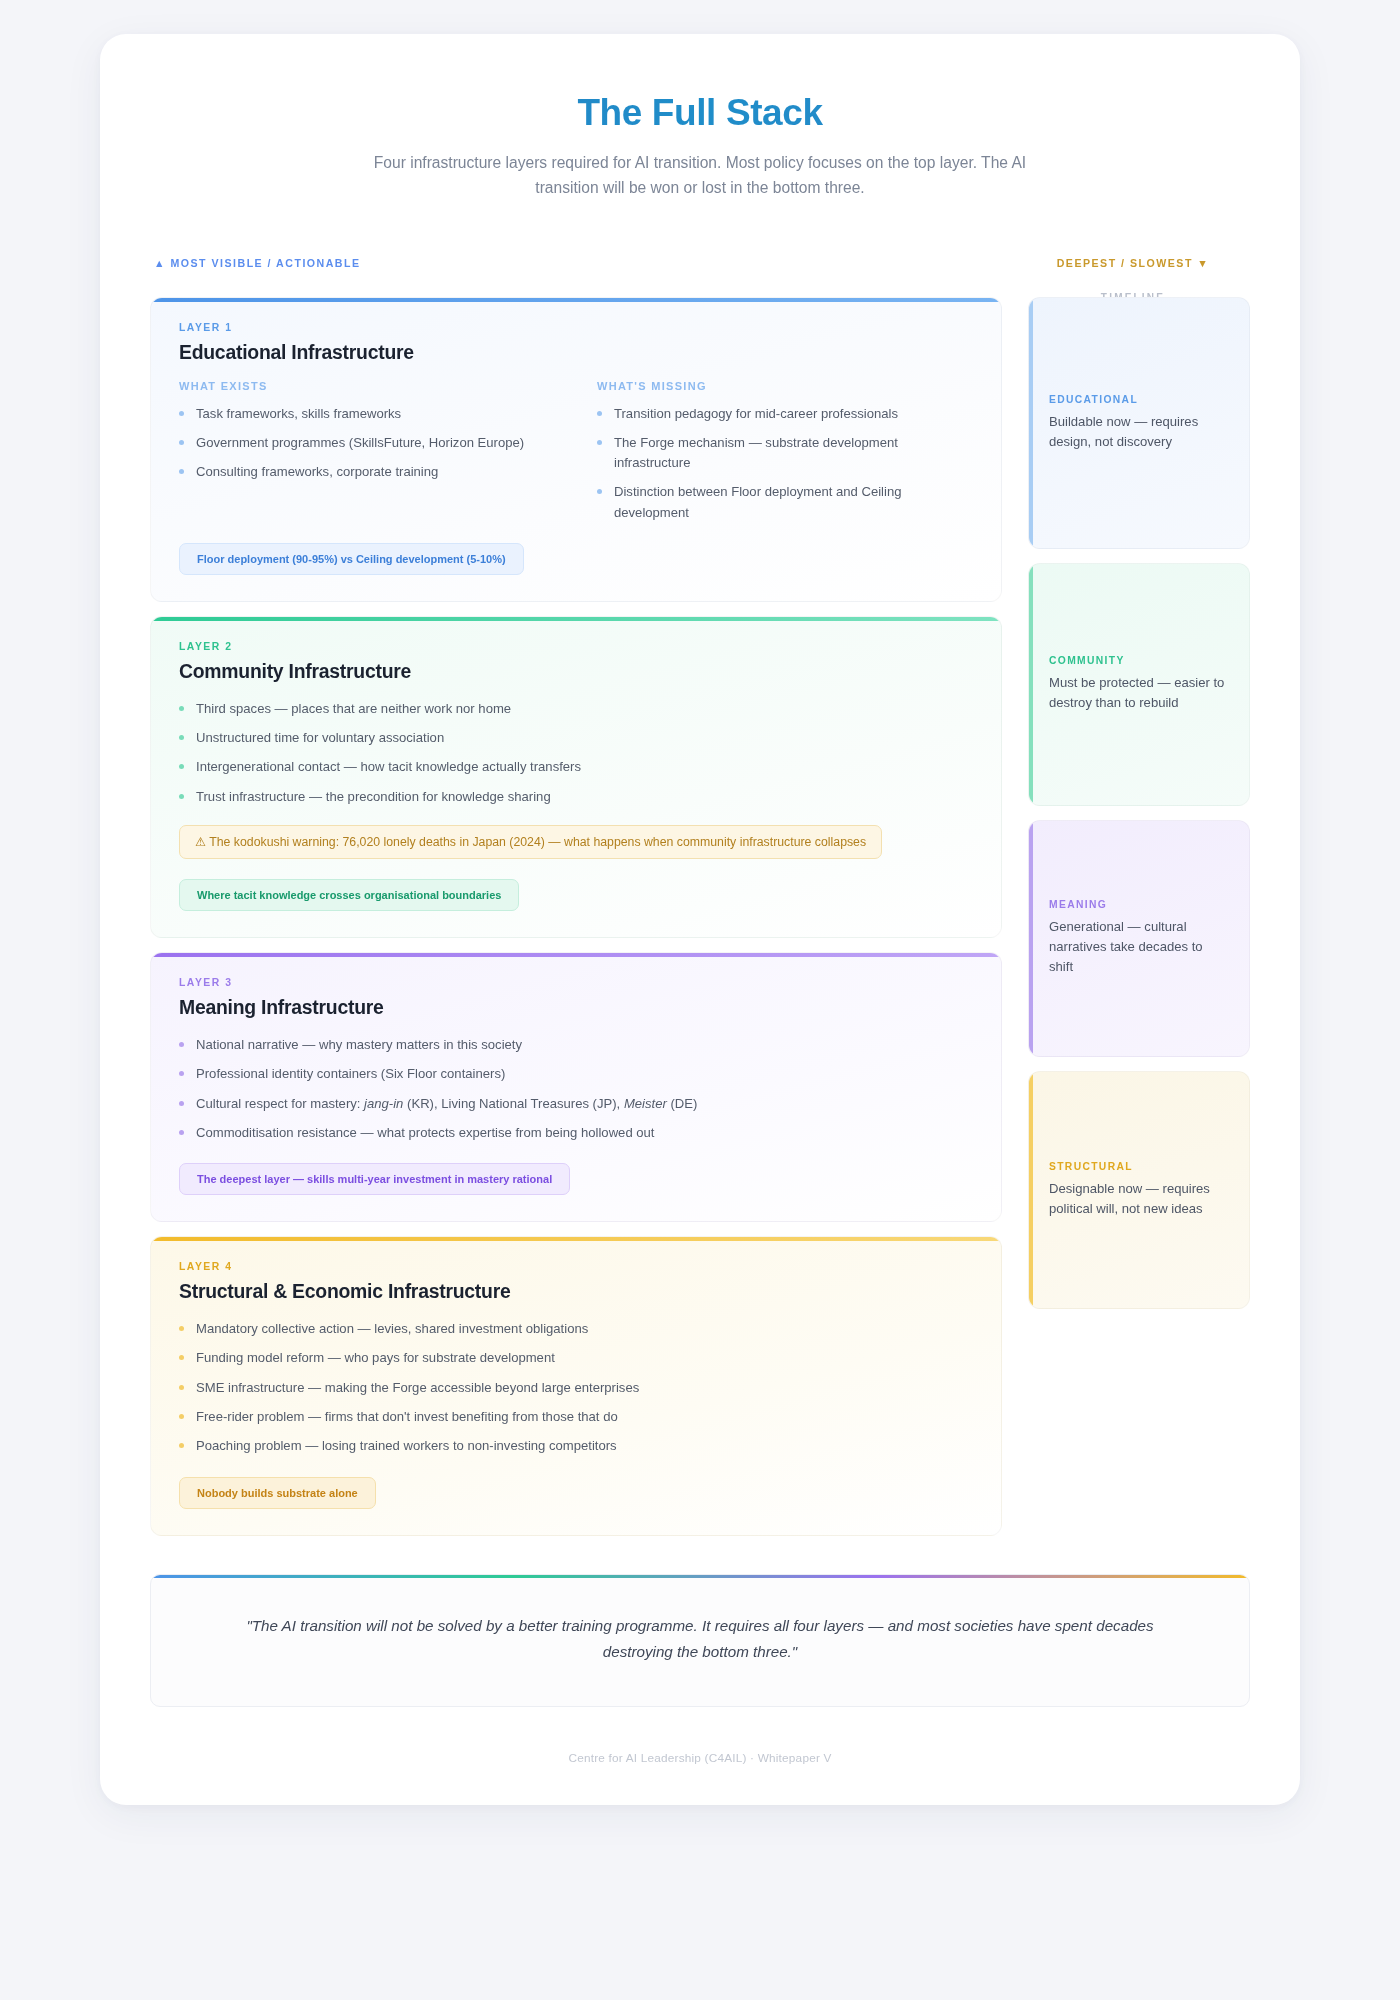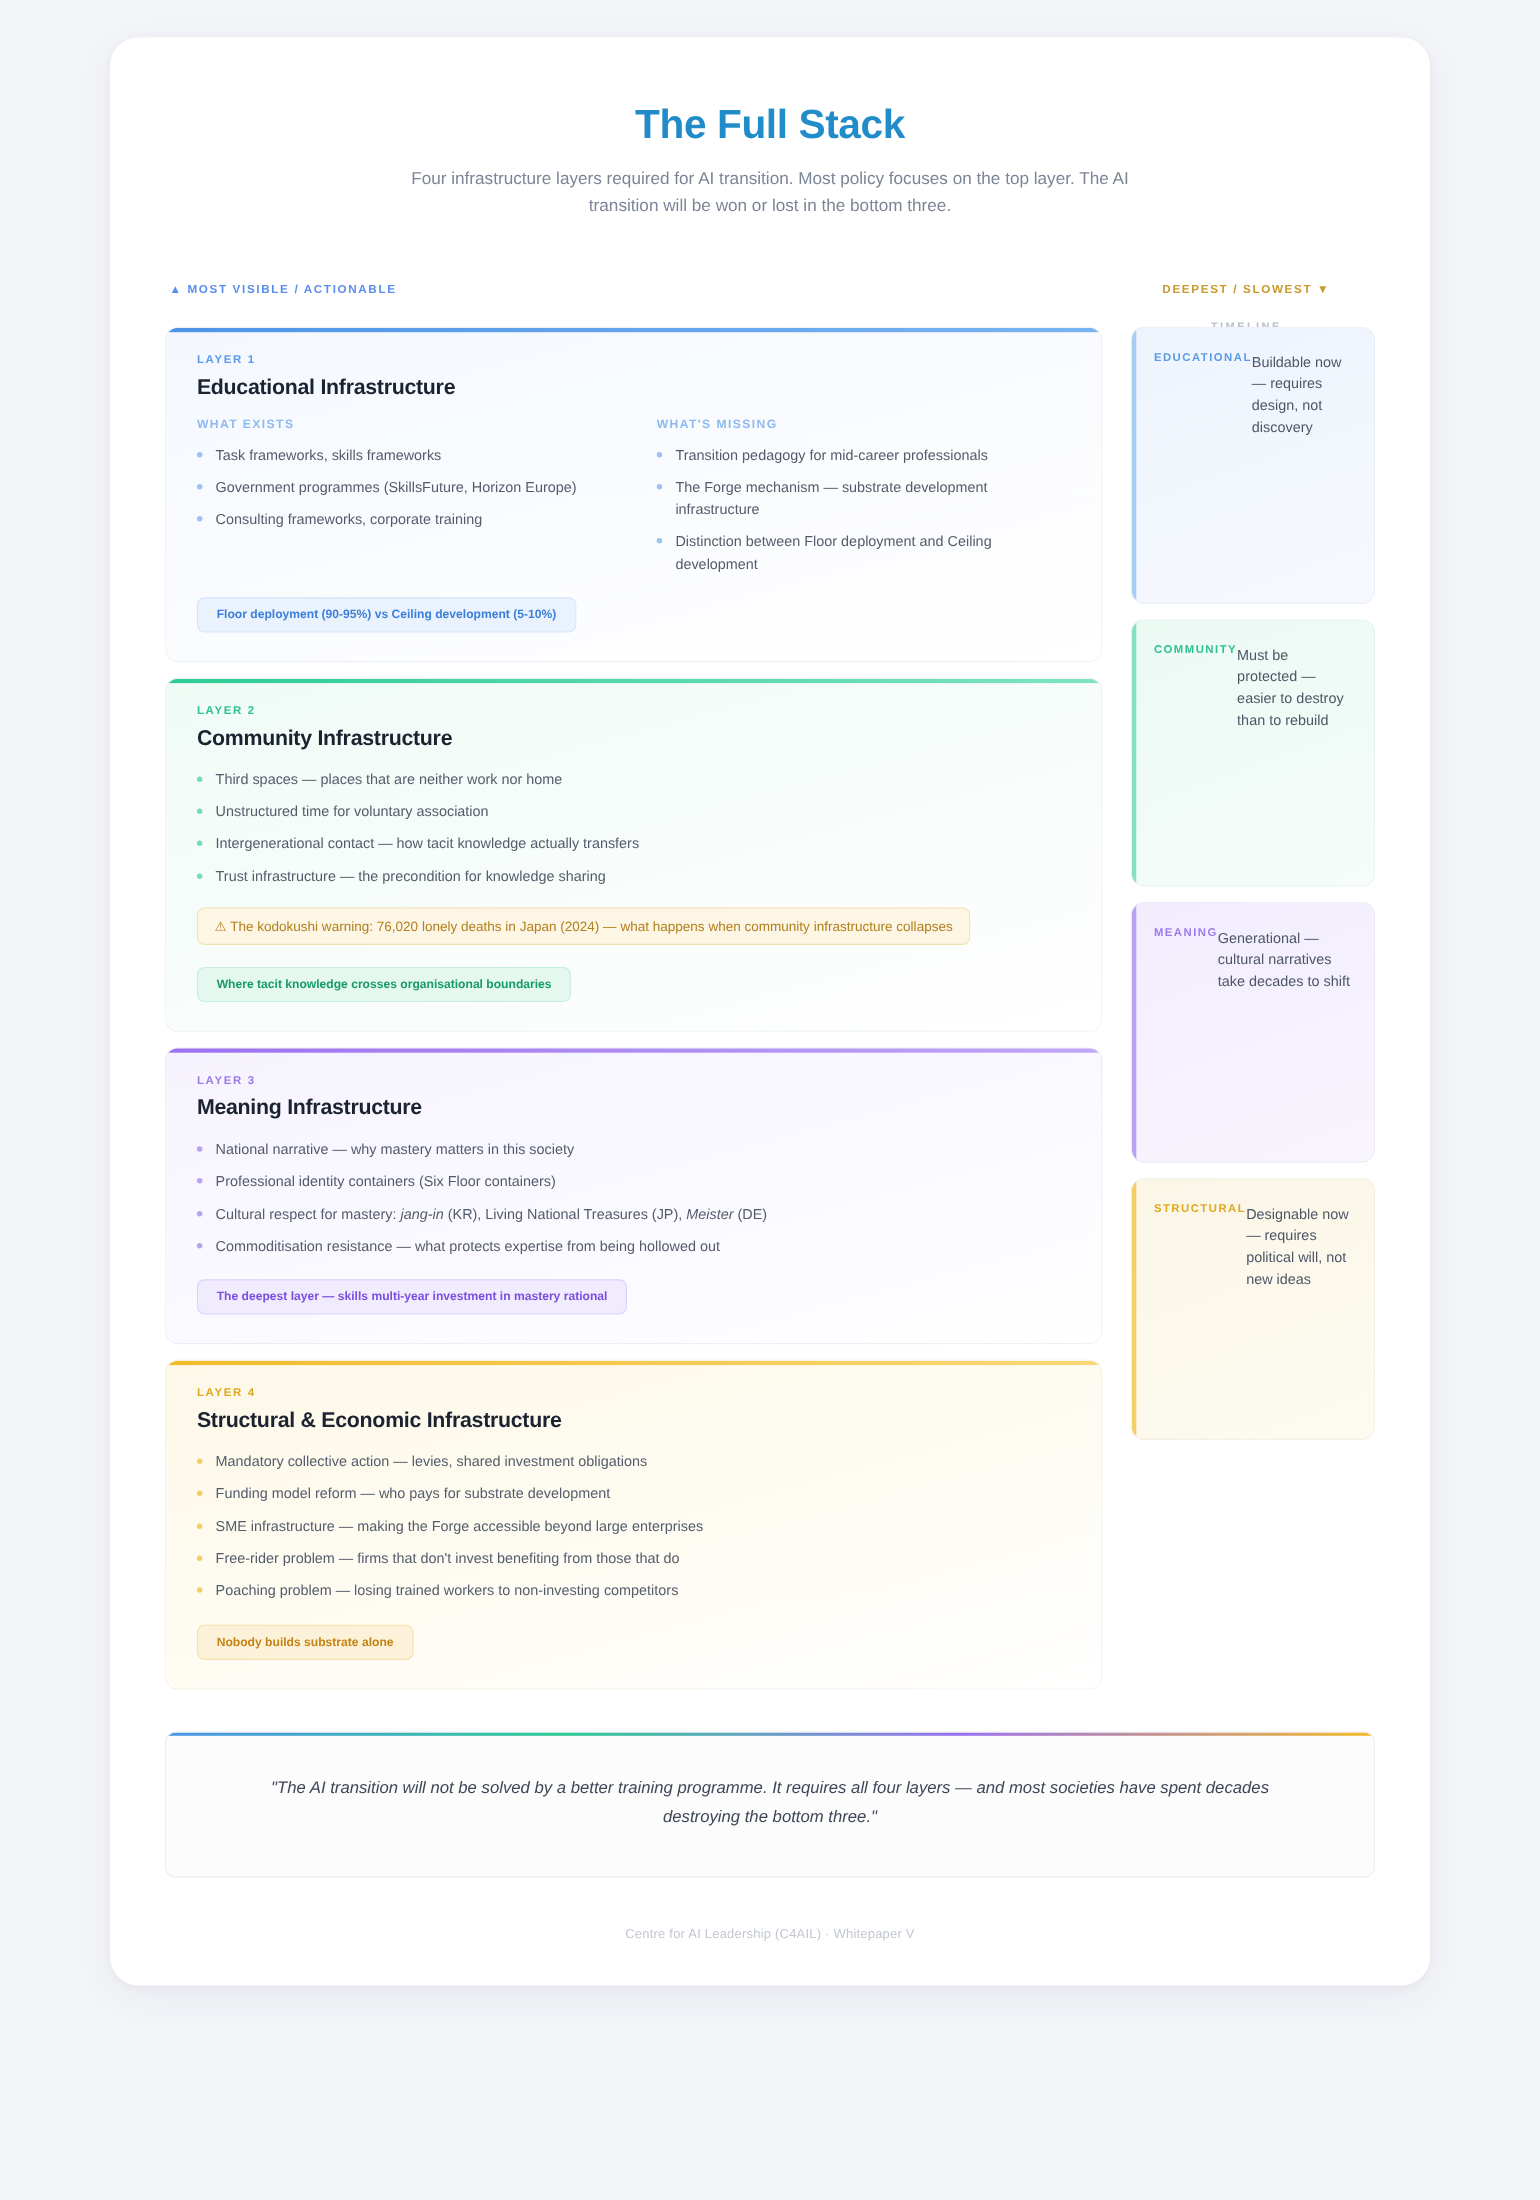--- a/index.html
+++ b/index.html
@@ -181,21 +181,21 @@
   .L4 .tag { color: #e0a81f; }
   .L4 ul.bl li::before { background: #f4ce67; }
   .L4 .pill { background: #fcf2da; border: 1px solid #f5e0ac; color: #c48315; }
 
   
   .rail {
     position: relative;
     border-radius: 12px;
     padding: 22px 20px;
     display: flex;
-    flex-direction: row;
+    flex-direction: column;
     justify-content: center;
     border: 1px solid rgba(0,0,0,0.03);
     overflow: hidden;
   }
   .rail::before {
     content: "";
     position: absolute;
     left: 0; top: 0; bottom: 0;
     width: 4px;
   }

